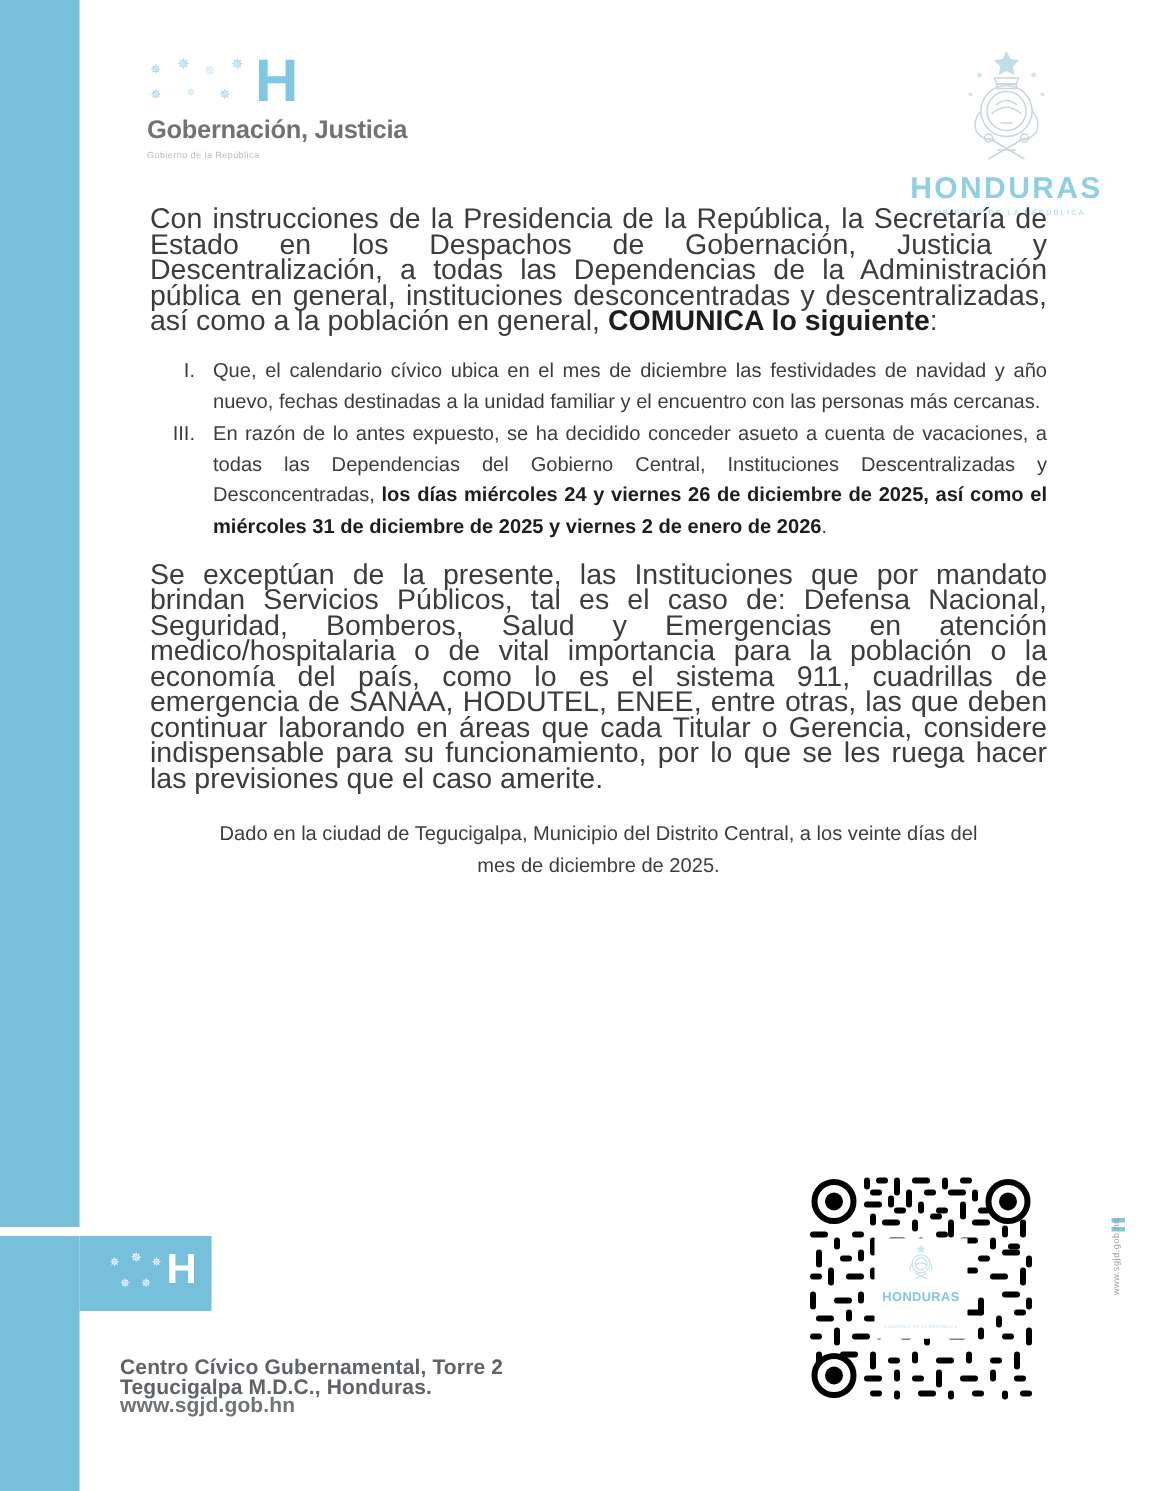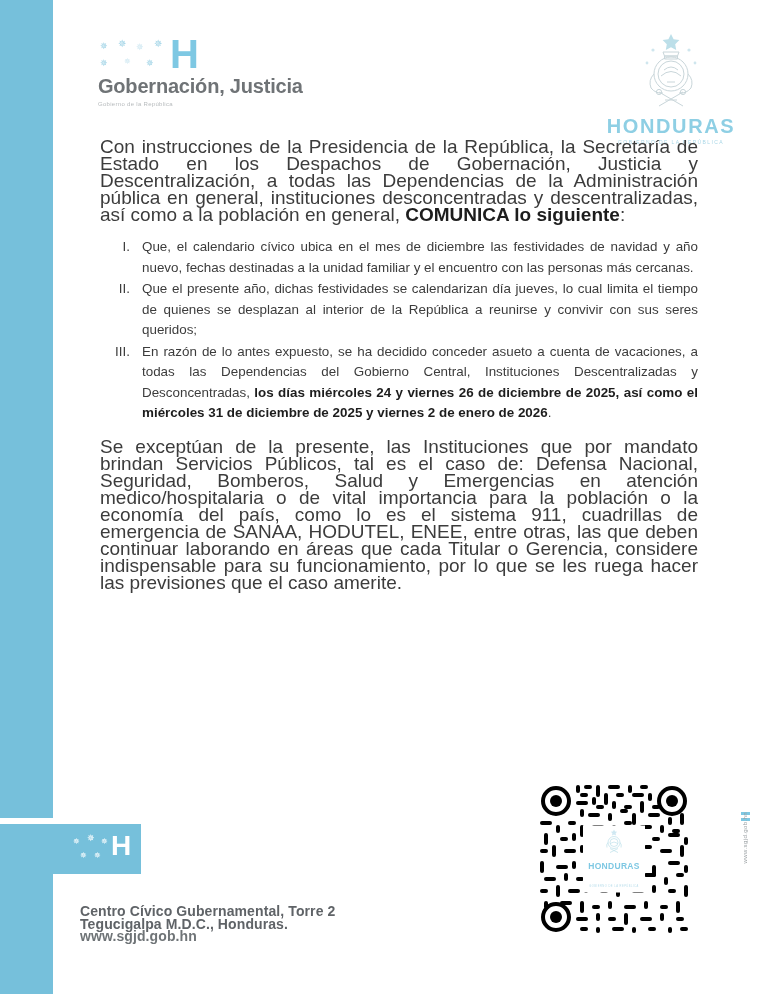--- a/index.html
+++ b/index.html
@@ -71,21 +71,21 @@
     left: 72px;
     top: -4px;
     font-size: 40px;
     font-weight: bold;
     color: #7ec8e3;
     letter-spacing: -1px;
     line-height: 40px;
   }
   .brand-title {
     margin-top: 4px;
-    font-size: 20px;
+    font-size: 17px;
     font-weight: bold;
     color: #6f7376;
     line-height: 21px;
     letter-spacing: -0.2px;
   }
   .brand-sub {
     margin-top: 4px;
     font-size: 6px;
     color: #b7bbbd;
     letter-spacing: 0.3px;
@@ -339,29 +339,27 @@
 <div class="doc">
 
 
   <p class="para"><span>Con instrucciones de la Presidencia de la República, la Secretaría de Estado en los Despachos de Gobernación, Justicia y Descentralización, a todas las Dependencias de la Administración pública en general, instituciones desconcentradas y descentralizadas, así como a la población en general, </span><b>COMUNICA lo siguiente</b><span>:</span></p>
 
   <ol class="clauses">
     <li>
       <span class="rn">I.</span><span>Que, el calendario cívico ubica en el mes de diciembre las festividades de navidad y año nuevo, fechas destinadas a la unidad familiar y el encuentro con las personas más cercanas.</span>
     </li>
     <li>
-      <span class="rn">II.</span><span>Que el presente año, dichas festividades se calendarizan día jueves, lo cual limita el tiempo de quienes se desplazan al interior de la República a reunirse y convivir con sus seres queridos;</span>
-    </li>
-    <li>
       <span class="rn">III.</span><span>En razón de lo antes expuesto, se ha decidido conceder asueto a cuenta de vacaciones, a todas las Dependencias del Gobierno Central, Instituciones Descentralizadas y Desconcentradas, </span><b>los días miércoles 24 y viernes 26 de diciembre de 2025, así como el miércoles 31 de diciembre de 2025 y viernes 2 de enero de 2026</b><span>.</span>
     </li>
   </ol>
 
   <p class="para">Se exceptúan de la presente, las Instituciones que por mandato brindan Servicios Públicos, tal es el caso de: Defensa Nacional, Seguridad, Bomberos, Salud y Emergencias en atención medico/hospitalaria o de vital importancia para la población o la economía del país, como lo es el sistema 911, cuadrillas de emergencia de SANAA, HODUTEL, ENEE, entre otras, las que deben continuar laborando en áreas que cada Titular o Gerencia, considere indispensable para su funcionamiento, por lo que se les ruega hacer las previsiones que el caso amerite.</p>
 
+  <p class="closing">Dado en la ciudad de Tegucigalpa, Municipio del Distrito Central, a los veinte días del mes de diciembre de 2025.</p>
 </div>
 
 <div class="qr-wrap">
   <svg width="156" height="156" viewBox="0 0 156 156" aria-hidden="true">
     <rect width="156" height="156" fill="#ffffff"></rect>
     <g fill="#000000">
 
       <circle cx="20" cy="20" r="13" fill="none" stroke="#000" stroke-width="4"></circle>
       <circle cx="20" cy="20" r="6"></circle>
       <circle cx="136" cy="20" r="13" fill="none" stroke="#000" stroke-width="4"></circle>

